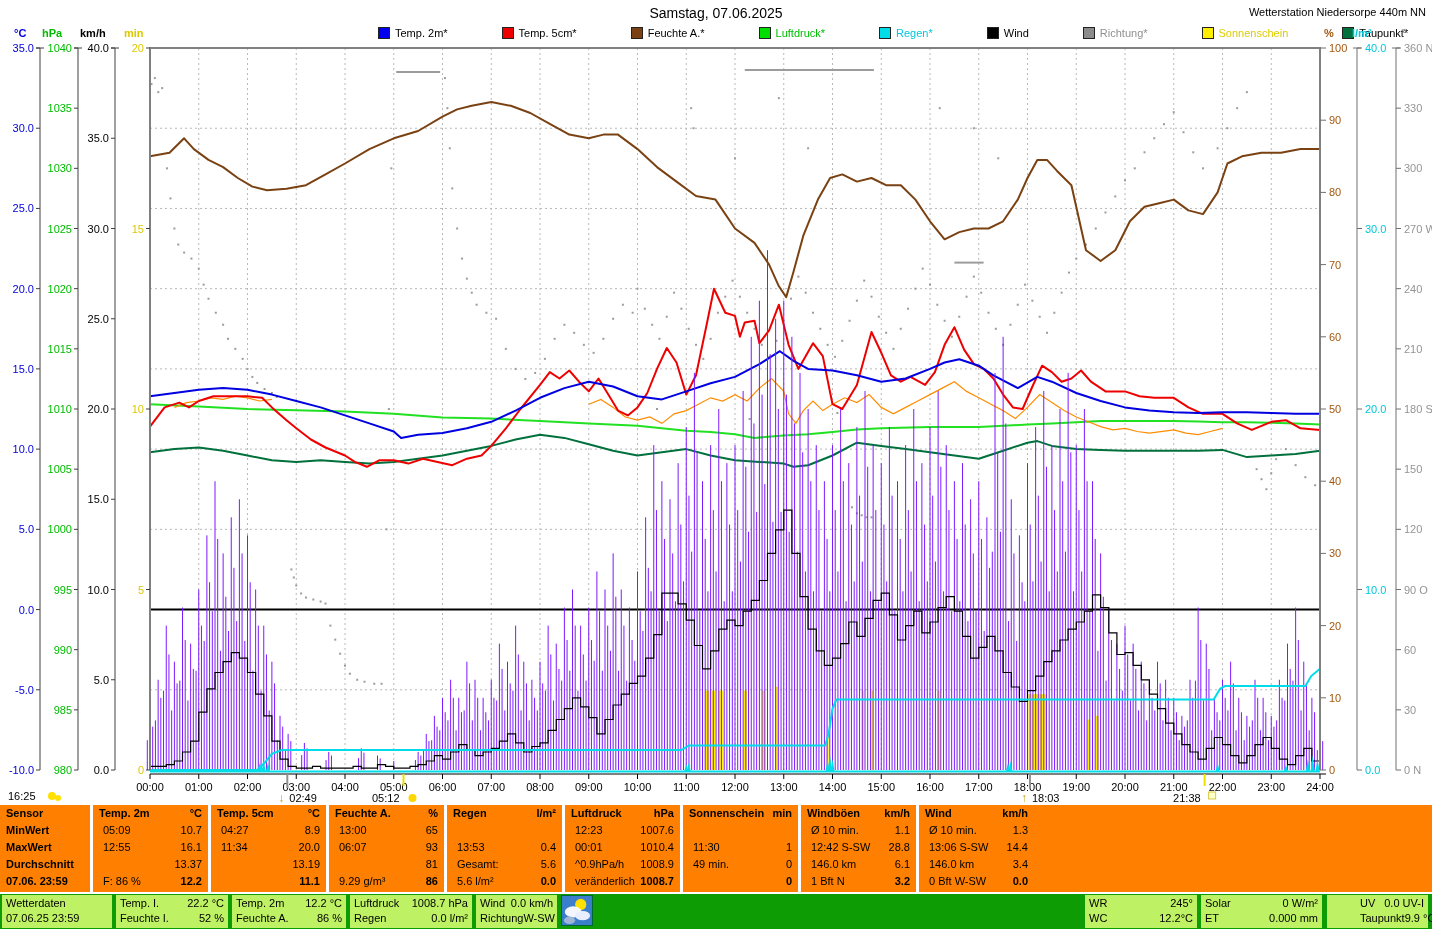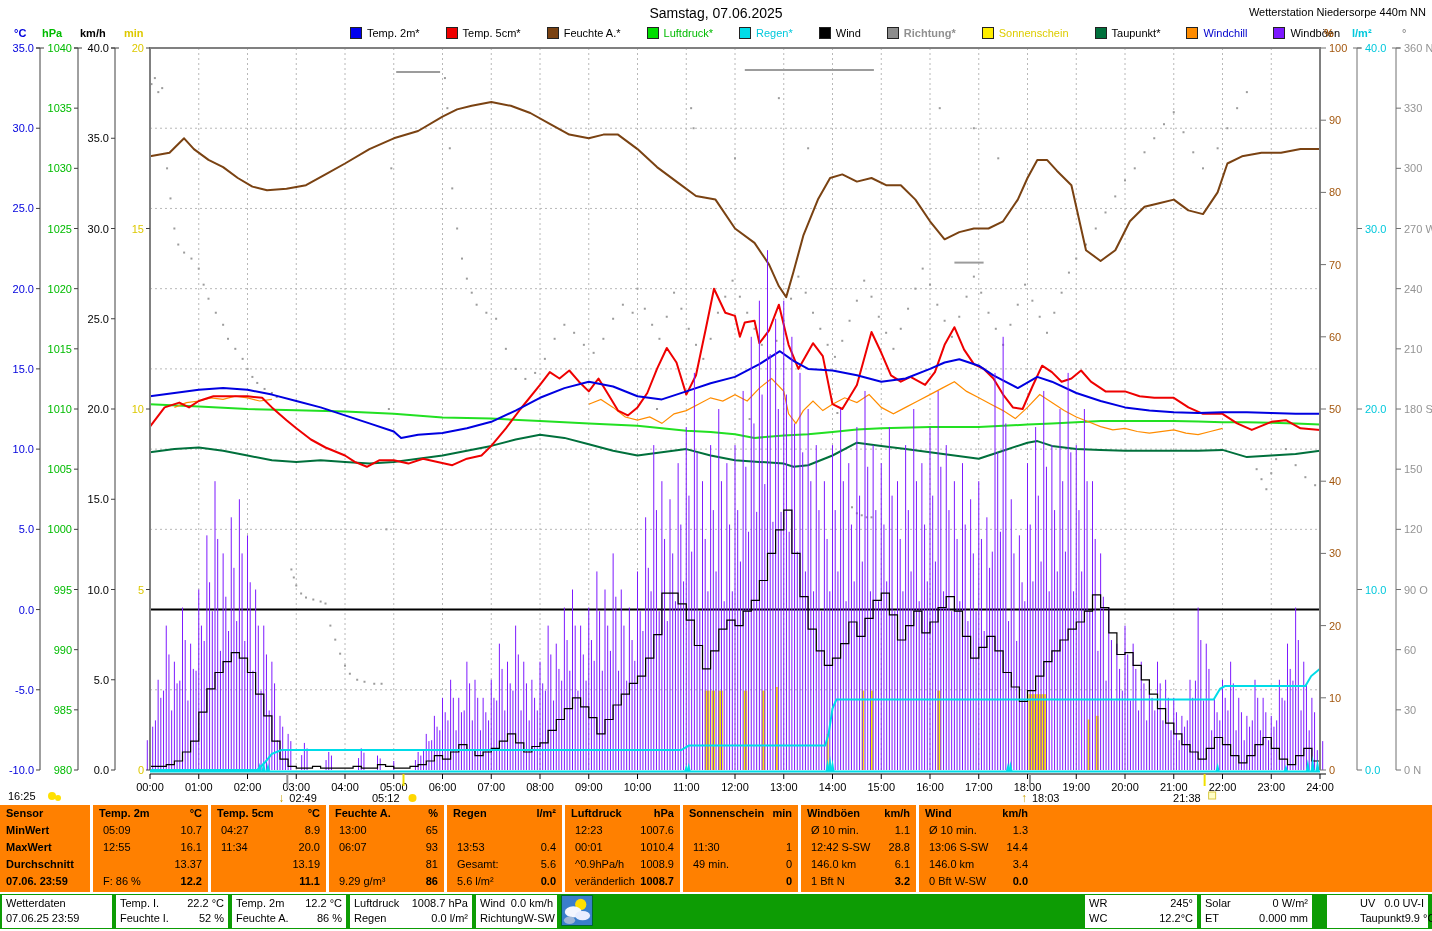--- a/index.html
+++ b/index.html
@@ -1,33 +1,33 @@
 <!DOCTYPE html>
 <html><head>
 <meta charset="utf-8">
 <style>
   html,body{margin:0;padding:0;background:#fff;}
   #page{position:relative;width:1432px;height:931px;background:#fff;overflow:hidden;
         font-family:"Liberation Sans",sans-serif;-webkit-font-smoothing:none;}
   #title{position:absolute;top:5px;left:0;width:100%;text-align:center;font-size:14px;color:#000;}
   #station{position:absolute;top:6px;right:6px;font-size:11px;color:#000;}
   #legend{position:absolute;top:27px;left:350px;display:flex;gap:26px;font-size:11px;align-items:center;}
-  .lg-item{display:flex;align-items:center;white-space:nowrap;}
+  .lg-item{display:flex;align-items:center;white-space:nowrap;margin-left:28px;}
   .lg-sw{width:10px;height:10px;border:1px solid #222;margin-right:5px;display:inline-block;}
   .ax-h{position:absolute;top:27px;font-size:11px;font-weight:bold;}
   #chart{position:absolute;top:0;left:0;}
   #stats{position:absolute;top:805px;left:0;width:1432px;height:87px;background:#ff8000;font-size:11px;color:#000;}
   .st-rowlabels{position:absolute;top:0;left:0;width:90px;height:87px;}
   .st-rowlabels div{height:17px;line-height:17px;padding-left:6px;font-weight:bold;white-space:nowrap;}
   .st-col{position:absolute;top:0;height:87px;border-left:3px solid #fff;box-sizing:border-box;}
   .st-line{height:17px;line-height:17px;display:flex;justify-content:space-between;padding:0 6px 0 10px;white-space:nowrap;}
   .st-line.hd{font-weight:bold;padding-left:6px;}
   .st-line .b{font-weight:bold;}
   #statusbar{position:absolute;top:894px;left:0;width:1432px;height:35px;background:#0d9c04;font-size:11px;color:#000;}
-  .sb-box{position:absolute;top:1px;height:33px;background:#ffffff;padding:1px 4px;box-sizing:border-box;}
+  .sb-box{position:absolute;top:1px;height:33px;background:#bef264;padding:1px 4px;box-sizing:border-box;}
   .sb-row{height:15px;line-height:15px;display:flex;justify-content:space-between;white-space:nowrap;}
   #wicon{position:absolute;top:895px;left:561px;width:32px;height:31px;border:1px solid #063;box-sizing:border-box;}
 </style>
 </head>
 <body>
 
 <div id="page">
   <div id="station">Wetterstation Niedersorpe 440m NN</div>
   <div id="title">Samstag, 07.06.2025</div>
   <div id="legend">
@@ -50,21 +50,21 @@
       <div class="lg-item">
         <span class="lg-sw" style="background: rgb(0, 220, 232);"></span>
         <span style="color: rgb(0, 200, 220);">Regen*</span>
       </div>
       <div class="lg-item">
         <span class="lg-sw" style="background: rgb(0, 0, 0);"></span>
         <span style="color: rgb(0, 0, 0);">Wind</span>
       </div>
       <div class="lg-item">
         <span class="lg-sw" style="background: rgb(140, 140, 140);"></span>
-        <span style="color: rgb(144, 144, 144); font-weight: bold;">Richtung*</span>
+        <span style="color: rgb(144, 144, 144);">Richtung*</span>
       </div>
       <div class="lg-item">
         <span class="lg-sw" style="background: rgb(255, 238, 0);"></span>
         <span style="color: rgb(221, 204, 0);">Sonnenschein</span>
       </div>
       <div class="lg-item">
         <span class="lg-sw" style="background: rgb(0, 112, 60);"></span>
         <span style="color: rgb(0, 0, 0);">Taupunkt*</span>
       </div>
       <div class="lg-item">
@@ -1183,21 +1183,21 @@
       <div class="sb-box" style="left: 1085px; width: 112px;">
         <div class="sb-row">
           <span>WR</span>
           <span>245°</span>
         </div>
         <div class="sb-row">
           <span>WC</span>
           <span>12.2°C</span>
         </div>
       </div>
-      <div class="sb-box" style="left: 1201px; width: 111px;">
+      <div class="sb-box" style="left: 1201px; width: 121px;">
         <div class="sb-row">
           <span>Solar</span>
           <span>0 W/m²</span>
         </div>
         <div class="sb-row">
           <span>ET</span>
           <span>0.000 mm</span>
         </div>
       </div>
       <div class="sb-box" style="left: 1327px; width: 101px; padding-left: 33px;">

